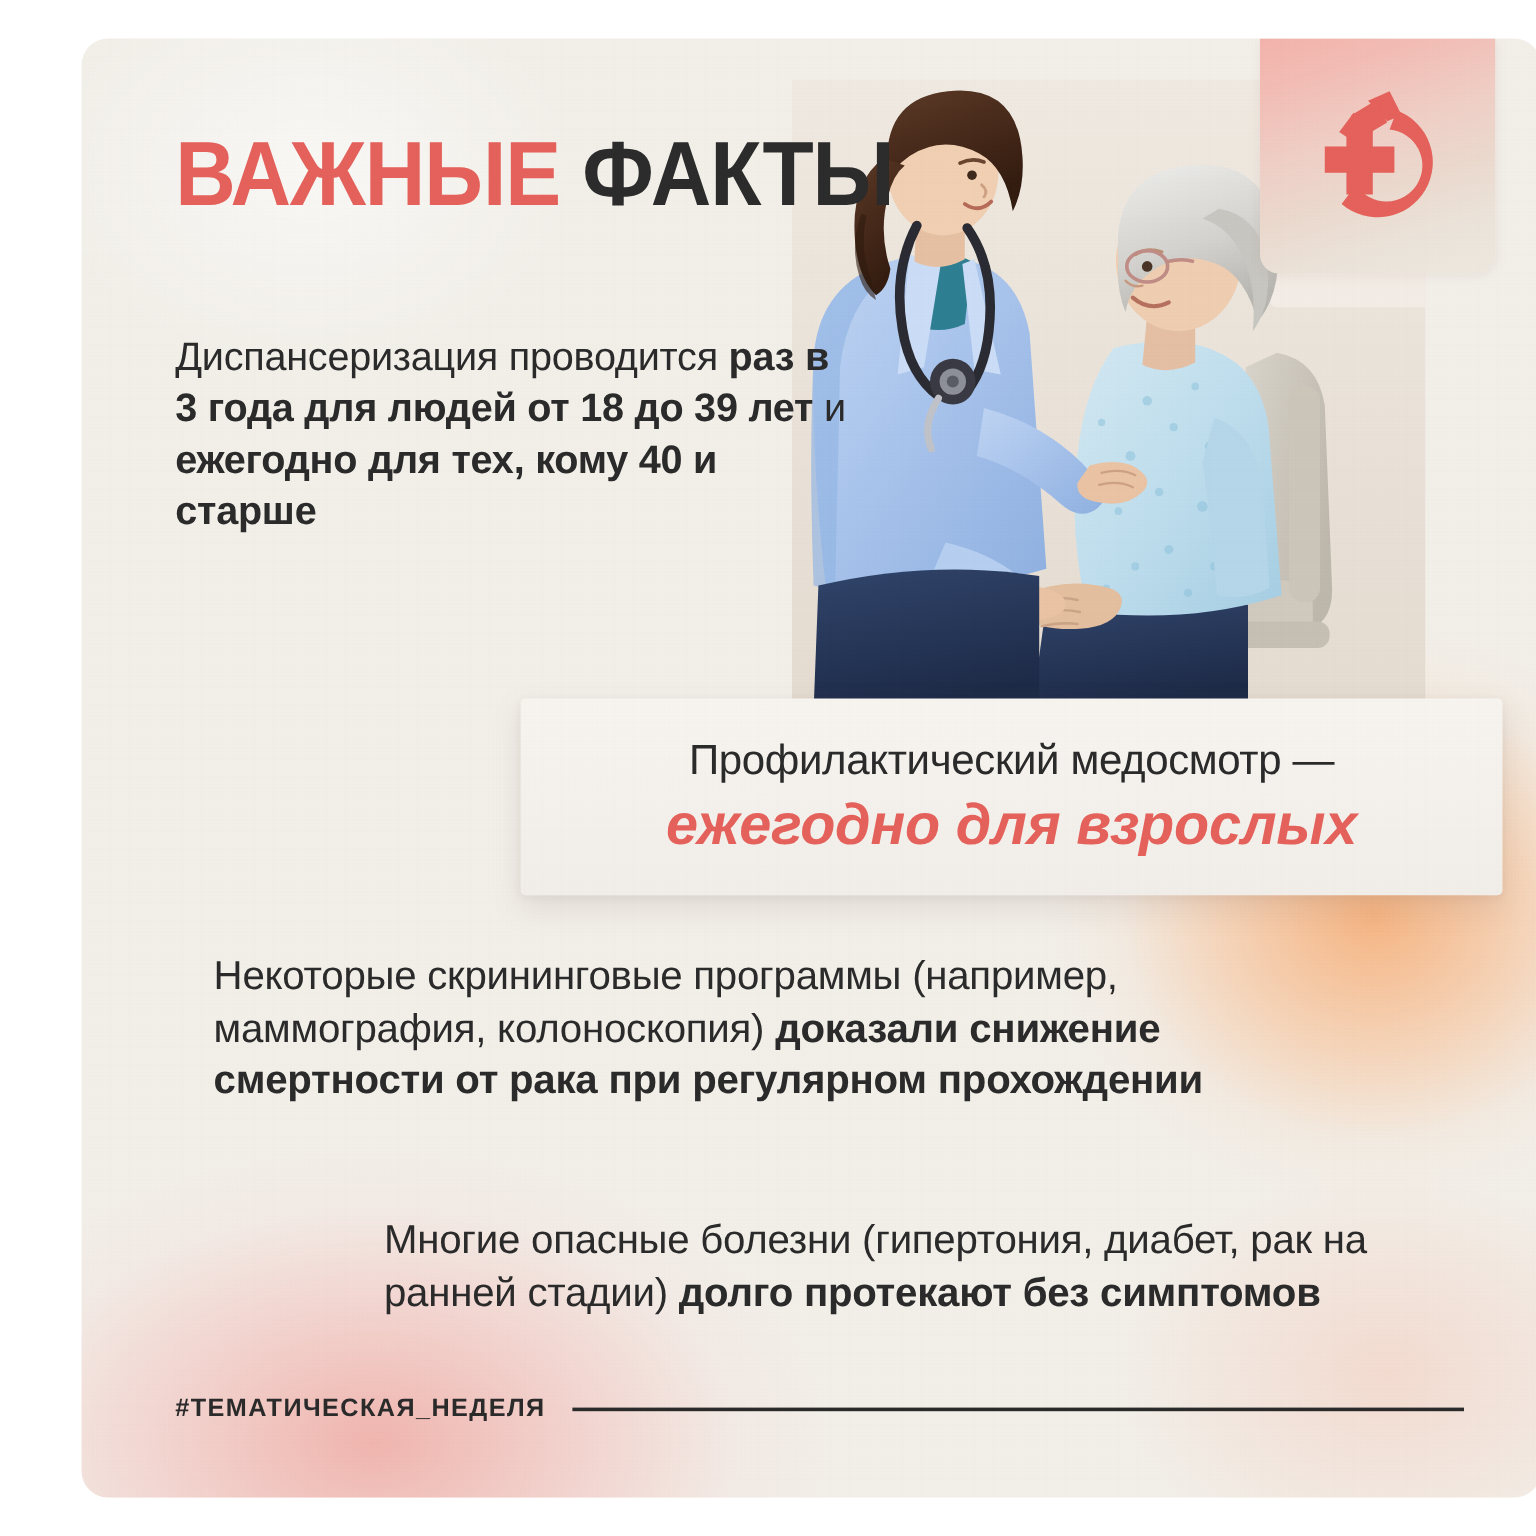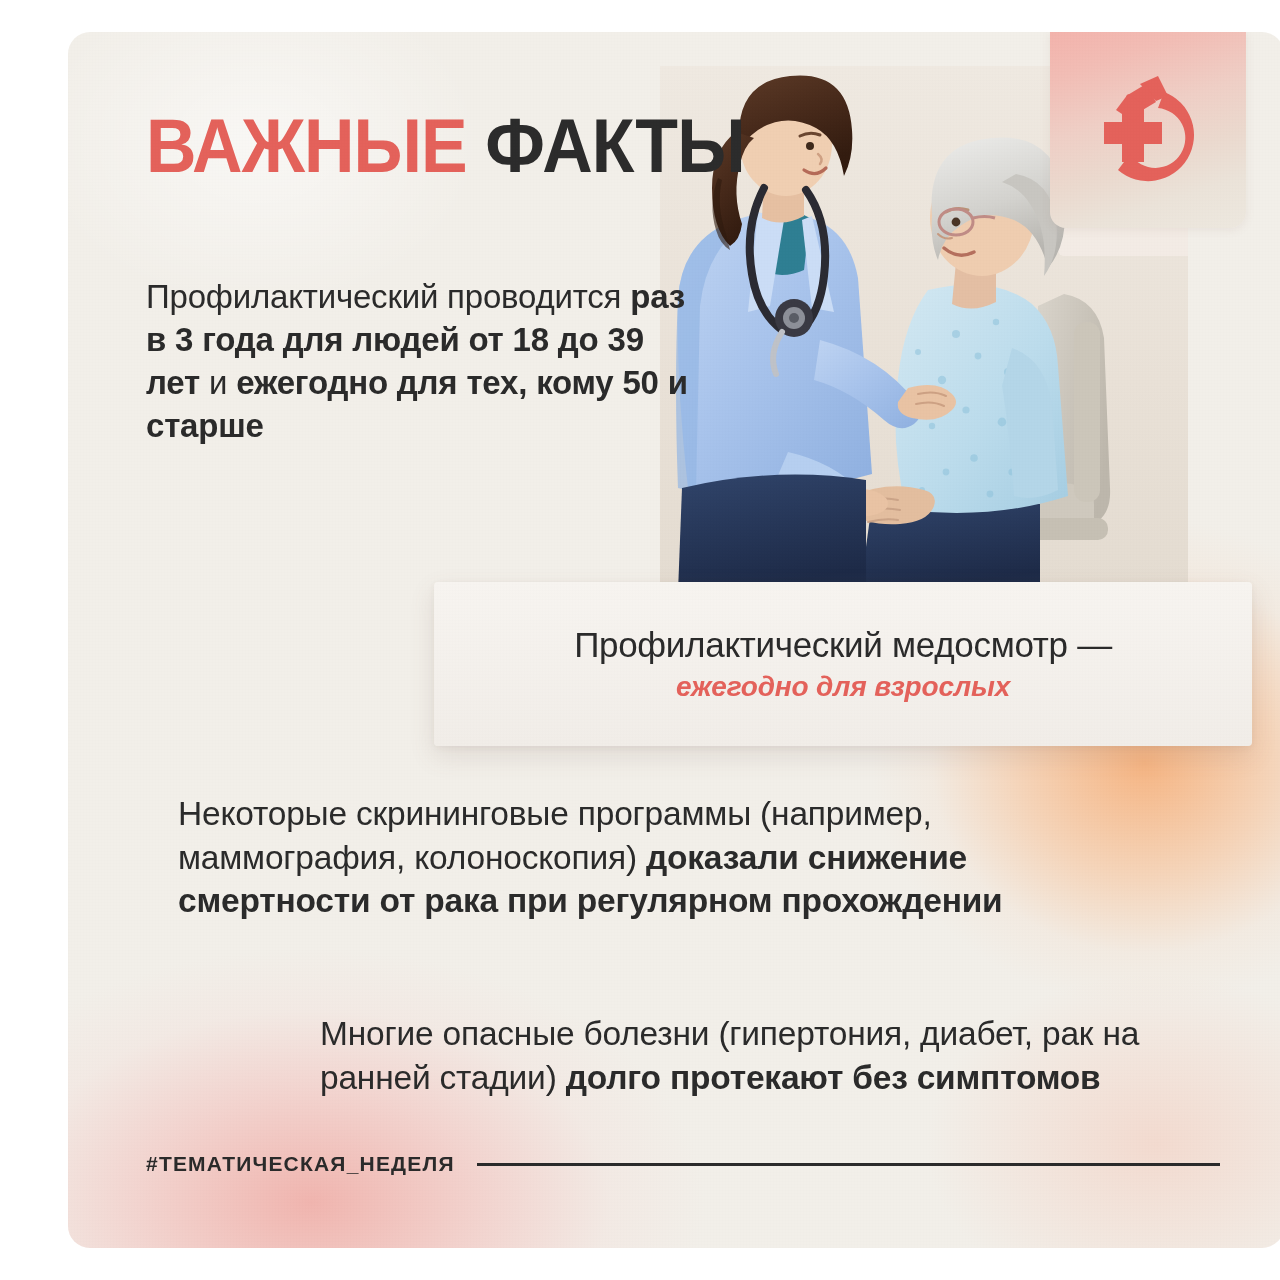--- a/index.html
+++ b/index.html
@@ -157,31 +157,31 @@
   }
   .highlight .line1{
     color:#2B2B2B;
     font-size:35px;
     font-weight:400;
     letter-spacing:-.3px;
     white-space:nowrap;
   }
   .highlight .line2{
     color:#E4625B;
-    font-size:28px;
+    font-size:48px;
     font-weight:700;
     font-style:italic;
     letter-spacing:-.2px;
     white-space:nowrap;
   }
 
   
   .footer{
     position:absolute;
-    left:78px; bottom:72px;
+    left:78px; bottom:62px;
     right:40px;
     display:flex;
     align-items:center;
     gap:22px;
   }
   .footer .tag{
     color:#2B2B2B;
     font-size:21px;
     font-weight:700;
     letter-spacing:1.2px;
@@ -371,21 +371,21 @@
           <path d="M50 24 l-12 16 l18 12 l12 -16 z"></path>
         </g>
       </svg>
     </div>
 
     <h1 class="title">
       <span class="accent">ВАЖНЫЕ</span>
       <span class="dark">ФАКТЫ</span>
     </h1>
 
-    <p class="para" id="fact1"><span>Профилактический проводится </span><b>раз в 3 года для людей от 18 до 39 лет</b><span> и </span><b>ежегодно для тех, кому 50 и старше</b></p>
+    <p class="para" id="fact1"><span>Диспансеризация проводится </span><b>раз в 3 года для людей от 18 до 39 лет</b><span> и </span><b>ежегодно для тех, кому 40 и старше</b></p>
 
     <div class="highlight">
       <span class="line1">Профилактический медосмотр —</span>
       <span class="line2">ежегодно для взрослых</span>
     </div>
 
     <p class="para" id="fact3"><span>Многие опасные болезни (гипертония, диабет, рак на ранней стадии) </span><b>долго протекают без симптомов</b></p>
 
     <p class="para" id="fact2"><span>Некоторые скрининговые программы (например, маммография, колоноскопия) </span><b>доказали снижение смертности от рака при регулярном прохождении</b></p>
 

